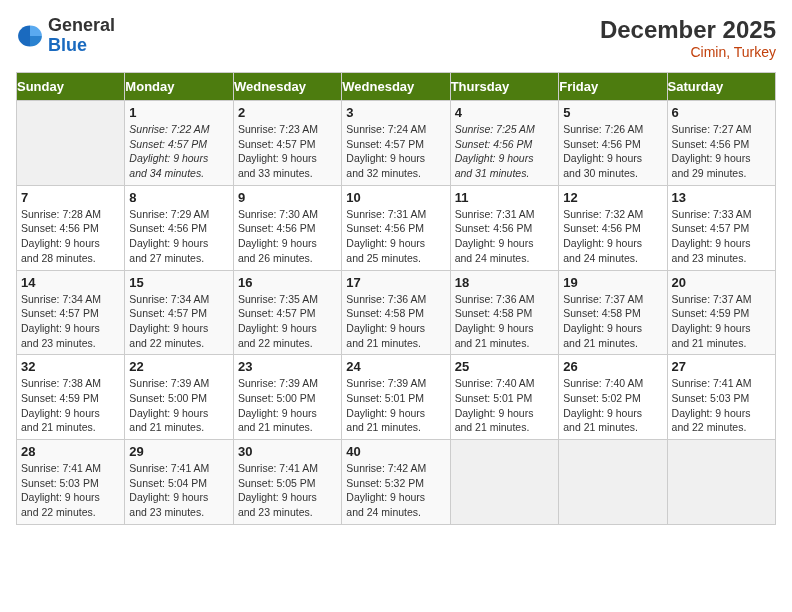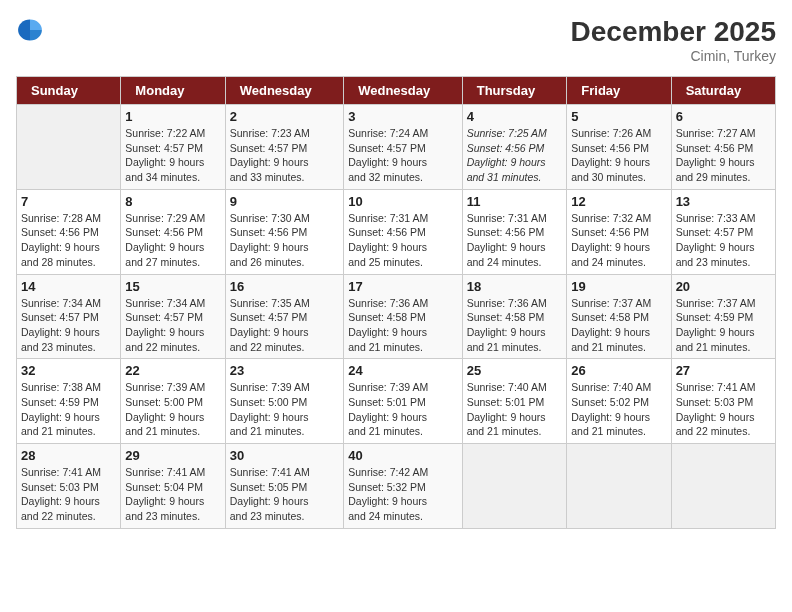--- a/index.html
+++ b/index.html
@@ -29,37 +29,37 @@
     .logo-blue { color: #1a6abf; }
     .logo-icon {
       width: 28px;
       height: 28px;
       margin-right: 4px;
     }
     .title-block {
       text-align: right;
     }
     .month-title {
-      font-size: 28px;
+      font-size: 24px;
       font-weight: bold;
       color: #333;
     }
     .location {
       font-size: 14px;
-      color: #737373;
+      color: #c2410c;
     }
     table {
       width: 100%;
       border-collapse: collapse;
       font-size: 11px;
     }
     thead tr th {
-      background-color: #7f1d1d;
+      background-color: #4d7c0f;
       color: #fff;
-      padding: 6px 14px;
+      padding: 6px 0;
       text-align: left;
       font-size: 13px;
       font-weight: bold;
       border: 1px solid #ccc;
     }
     tbody tr td {
       border: 1px solid #ccc;
       vertical-align: top;
       padding: 4px;
       height: 80px;
@@ -86,20 +86,26 @@
 </head>
 <body>
 
 <div class="header">
   <div class="logo">
     <svg class="logo-icon" viewBox="0 0 40 40">
       <path d="M20 5 C10 5, 3 12, 3 20 C3 28, 10 35, 20 35 L20 20 Z" fill="#1a6abf"></path>
       <path d="M20 5 C30 5, 37 12, 37 20 L20 20 Z" fill="#5aaaf0"></path>
       <path d="M20 20 L37 20 C37 28, 30 35, 20 35 Z" fill="#2a82d0"></path>
     </svg>
+    <div>
+      <div class="logo-text">
+        <span class="logo-general">General</span><br>
+        <span class="logo-blue">Blue</span>
+      </div>
+    </div>
   </div>
   <div class="title-block">
     <div class="month-title">December 2025</div>
     <div class="location">Cimin, Turkey</div>
   </div>
 </div>
 
 <table>
   <thead>
     <tr>
@@ -110,21 +116,21 @@
         <th>Thursday</th>
         <th>Friday</th>
         <th>Saturday</th>
       </tr>
   </thead>
   <tbody id="calendar-body">
   <tr>
         <td class="empty-cell"></td>
         <td>
           <div class="day-number">1</div>
-          <div class="day-info" style="white-space: pre-line;">Sunrise: 7:22 AM
+          <div class="day-info" style="white-space: pre-line; font-style: italic;">Sunrise: 7:22 AM
 Sunset: 4:57 PM
 Daylight: 9 hours
 and 34 minutes.</div>
         </td>
         <td>
           <div class="day-number">2</div>
           <div class="day-info" style="white-space: pre-line;">Sunrise: 7:23 AM
 Sunset: 4:57 PM
 Daylight: 9 hours
 and 33 minutes.</div>

